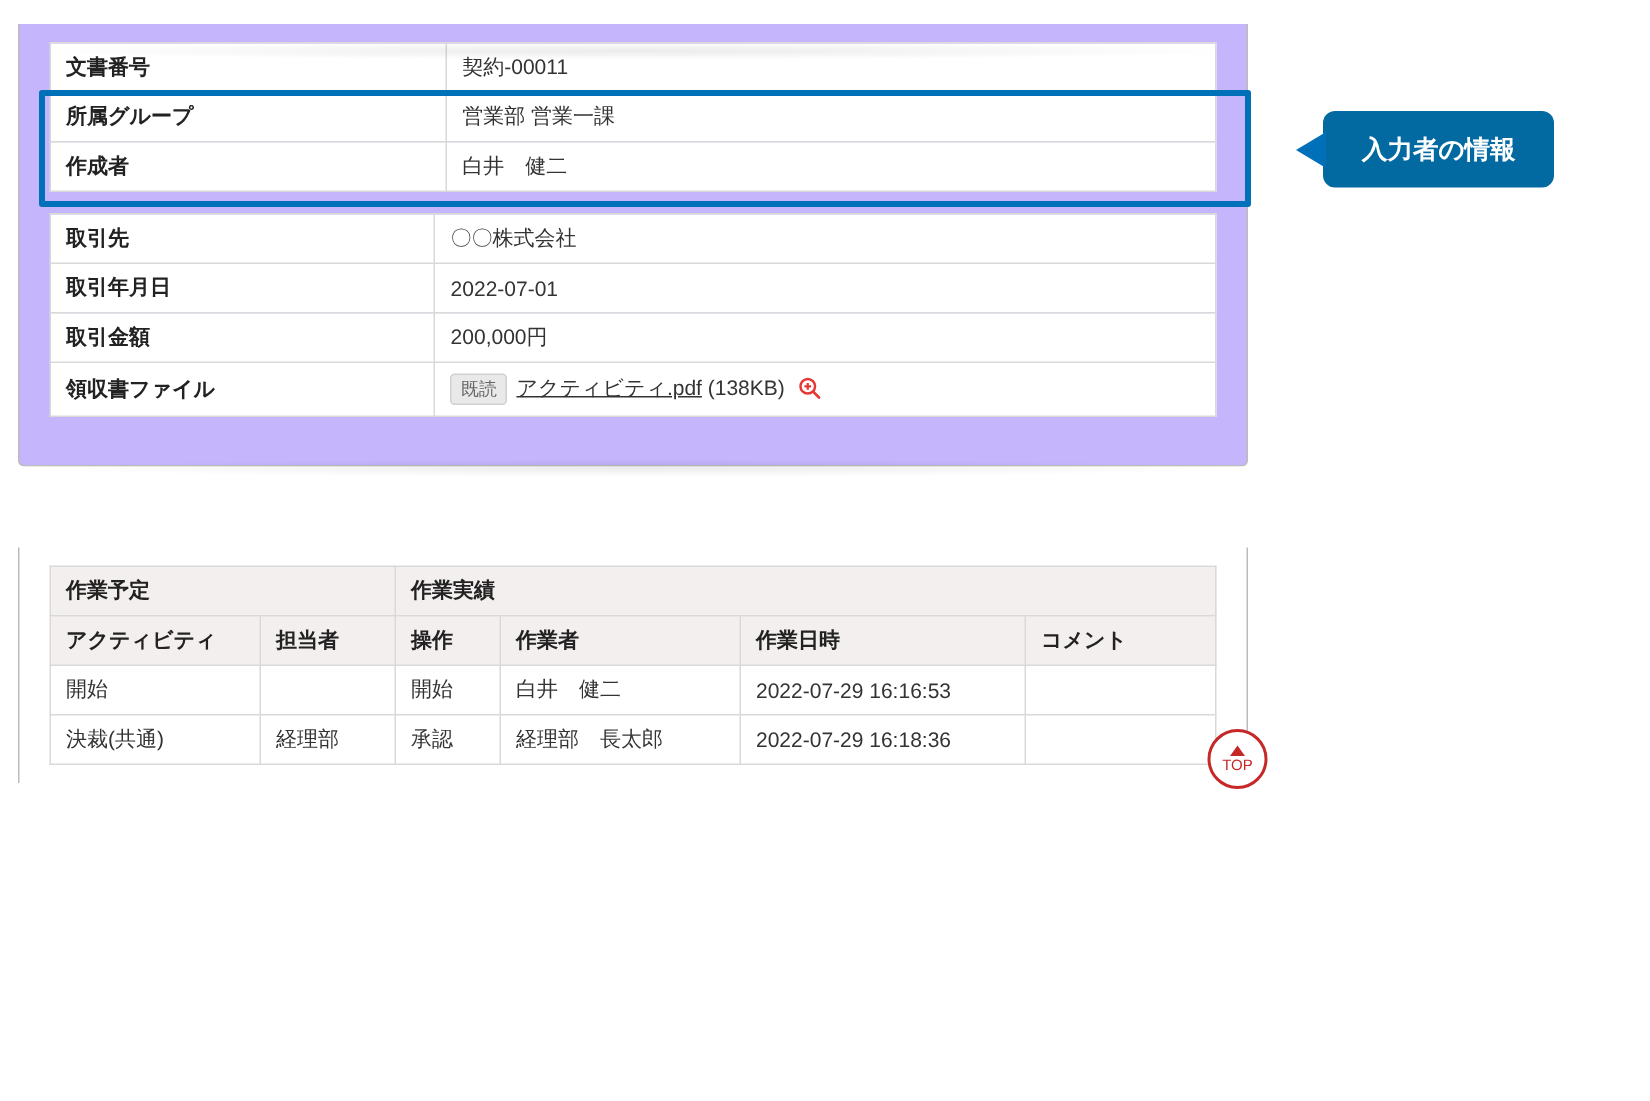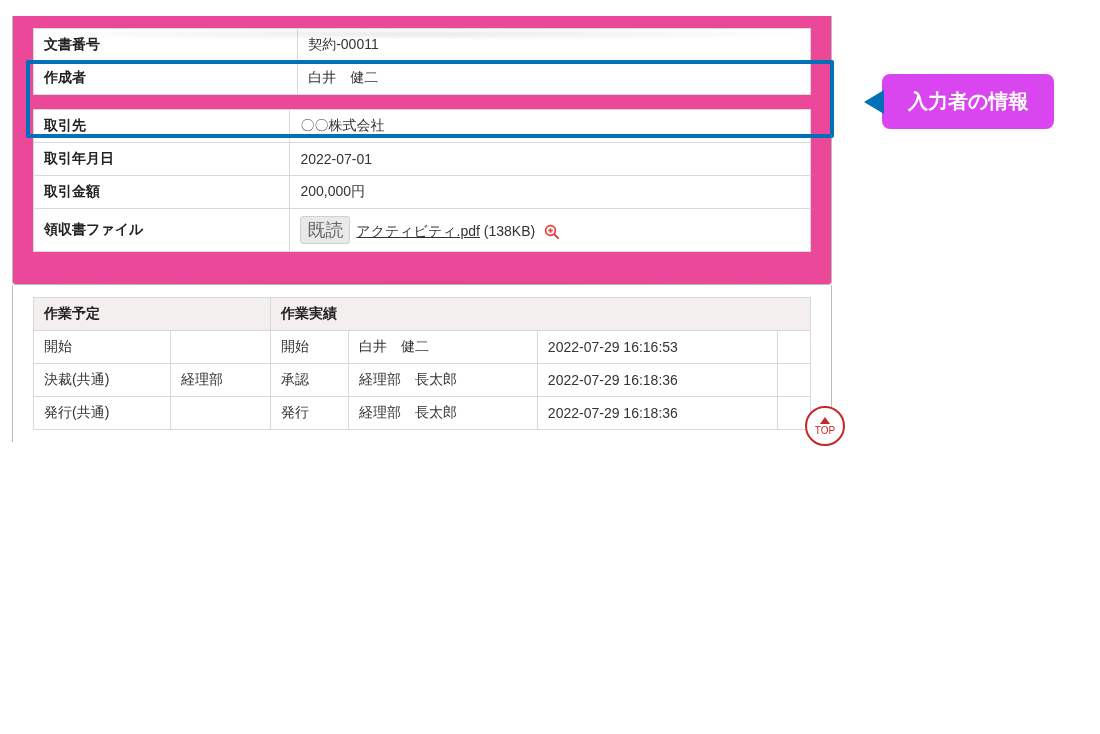--- a/index.html
+++ b/index.html
@@ -11,21 +11,22 @@
     color: #333;
     background: #fff;
     width: 1100px;
   }
   .panel {
     position: relative;
     border: 1px solid #bbb;
     border-top: none;
     border-radius: 0 0 4px 4px;
     padding: 12px 20px 18px 20px;
-    background: #ec4899;
+    background: #c4b5fd;
+    margin-bottom: 54px;
     width: 820px;
   }
   .panel::before, .panel::after {
     content: "";
     position: absolute;
     left: -2px; right: -2px;
     height: 12px;
     background: radial-gradient(ellipse at center, rgba(0,0,0,0.08) 0%, rgba(0,0,0,0) 70%);
     pointer-events: none;
   }
@@ -66,21 +67,21 @@
     color: #222;
     font-family: Liberation Serif, serif;
   }
   table.grid thead th.pink {
     background: #f4efef;
   }
   .file-badge {
     display: inline-block;
     background: #e9e9e9;
     color: #666;
-    font-size: 18px;
+    font-size: 12px;
     padding: 1px 6px;
     border-radius: 3px;
     margin-right: 2px;
     border: 1px solid #d0d0d0;
   }
   .file-link { text-decoration: underline; color: #333; cursor: pointer; }
   .file-size { color: #333; }
   .zoom-icon {
     display: inline-flex;
     width: 18px; height: 18px;
@@ -89,24 +90,24 @@
     margin-left: 4px;
   }
   .zoom-icon svg { width: 18px; height: 18px; }
 
   
   .stage {
     position: relative;
   }
   .callout {
     position: absolute;
-    background: #d946ef;
+    background: #0369a1;
     color: #fff;
     font-weight: 700;
-    font-size: 20px;
+    font-size: 17px;
     padding: 14px 26px;
     border-radius: 8px;
     white-space: nowrap;
   }
   .callout .arrow {
     position: absolute;
     left: -18px;
     top: 50%;
     transform: translateY(-50%);
     width: 0; height: 0;
@@ -162,20 +163,24 @@
 <body>
 
 <div class="stage">
 
   <div class="panel">
     <table class="kv">
       <tbody>
         <tr>
           <th>文書番号</th>
           <td>契約-00011</td>
+        </tr>
+        <tr>
+          <th>所属グループ</th>
+          <td>営業部 営業一課</td>
         </tr>
         <tr>
           <th>作成者</th>
           <td>白井　健二</td>
         </tr>
       </tbody>
     </table>
 
     <table class="kv two">
       <tbody>
@@ -218,46 +223,46 @@
     <span>入力者の情報</span>
   </div>
 
   <div class="panel2">
     <table class="grid">
       <thead>
         <tr>
           <th class="pink" colspan="2">作業予定</th>
           <th class="pink" colspan="4">作業実績</th>
         </tr>
+        <tr>
+          <th style="width:140px">アクティビティ</th>
+          <th style="width:90px">担当者</th>
+          <th style="width:70px">操作</th>
+          <th style="width:160px">作業者</th>
+          <th style="width:190px">作業日時</th>
+          <th>コメント</th>
+        </tr>
       </thead>
       <tbody>
         <tr>
           <td>開始</td>
           <td></td>
           <td>開始</td>
           <td>白井　健二</td>
           <td>2022-07-29 16:16:53</td>
           <td></td>
         </tr>
         <tr>
           <td>決裁(共通)</td>
           <td>経理部</td>
           <td>承認</td>
           <td>経理部　長太郎</td>
           <td>2022-07-29 16:18:36</td>
           <td></td>
         </tr>
-        <tr>
-          <td>発行(共通)</td>
-          <td></td>
-          <td>発行</td>
-          <td>経理部　長太郎</td>
-          <td>2022-07-29 16:18:36</td>
-          <td></td>
-        </tr>
       </tbody>
     </table>
 
     <div class="top-btn">
       <span>TOP</span>
     </div>
   </div>
 
   <div class="dashed-box" style="left:14px; top:537px; width:816px; height:44px;"></div>
 

